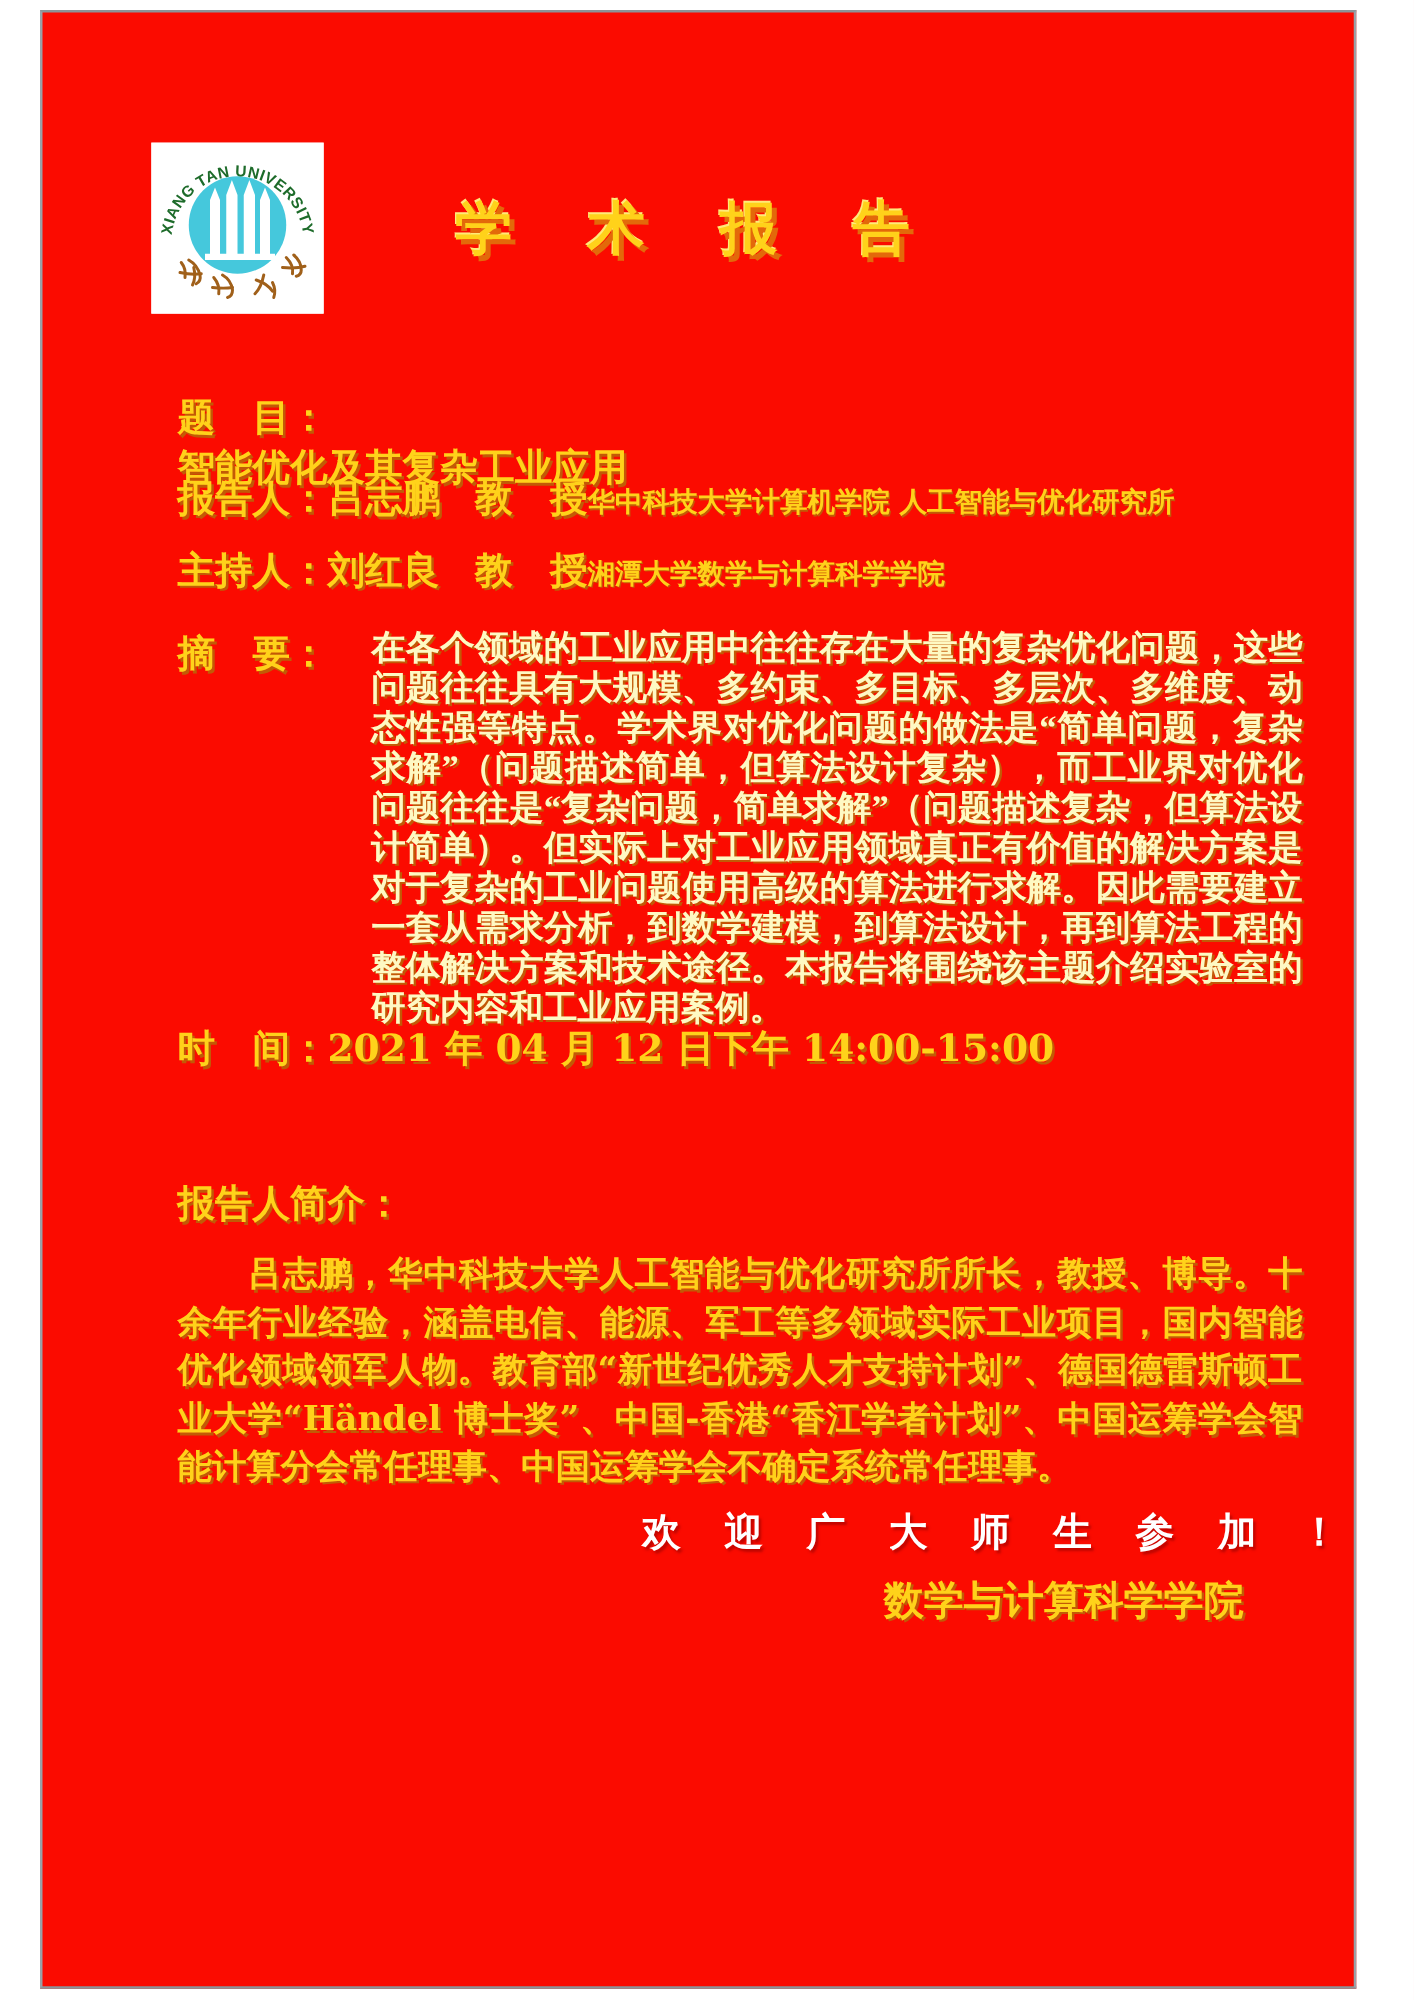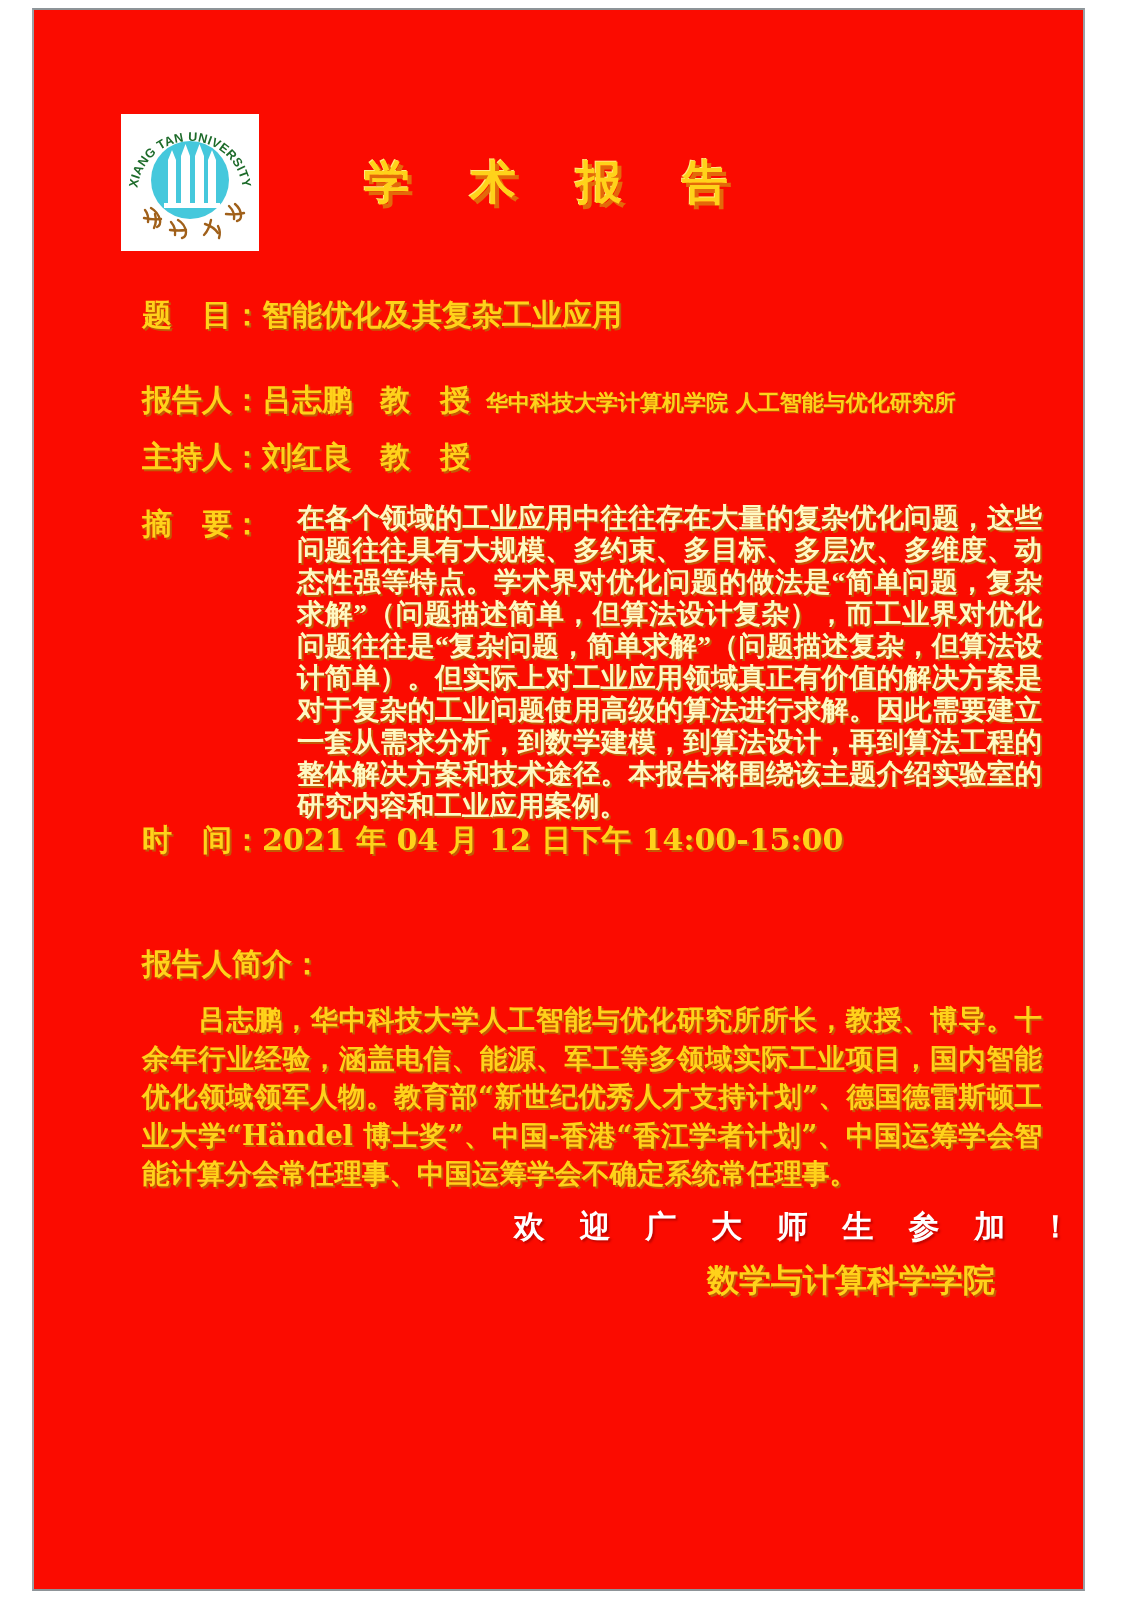--- a/index.html
+++ b/index.html
@@ -98,24 +98,23 @@
     font-size: 30px;
     line-height: 40px;
   }
   .field-sub {
     font-family: "DejaVu Serif", "Liberation Serif", serif;
     font-weight: bold;
     color: #ffd21a;
     text-shadow: 1px 1px 0 #c25a06;
     font-size: 22px;
     line-height: 40px;
-    margin-left: 16px;
-  }
-
-  #row-title   { top: 285px; }
+  }
+
+  #row-title   { top: 305px; flex-direction: column; }
   #row-speaker { top: 370px; }
   #row-host    { top: 427px; }
   #row-time    { top: 810px; }
   #row-place   { top: 866px; }
 
   
   .abstract-block {
     position: absolute;
     left: 108px;
     top: 492px;
@@ -262,20 +261,21 @@
         <span class="field-label">报告人：</span>
         <span class="field-value">吕志鹏</span>
         <span class="field-value" style="margin-left:28px">教　授</span>
         <span class="field-sub">华中科技大学计算机学院 人工智能与优化研究所</span>
       </div>
 
       <div class="field-row" id="row-host">
         <span class="field-label">主持人：</span>
         <span class="field-value">刘红良</span>
         <span class="field-value" style="margin-left:28px">教　授</span>
+        <span class="field-sub">湘潭大学数学与计算科学学院</span>
       </div>
 
       <div class="abstract-block">
         <div class="abstract-label">摘　要：</div>
         <div class="abstract-text">在各个领域的工业应用中往往存在大量的复杂优化问题，这些问题往往具有大规模、多约束、多目标、多层次、多维度、动态性强等特点。学术界对优化问题的做法是“简单问题，复杂求解”（问题描述简单，但算法设计复杂），而工业界对优化问题往往是“复杂问题，简单求解”（问题描述复杂，但算法设计简单）。但实际上对工业应用领域真正有价值的解决方案是对于复杂的工业问题使用高级的算法进行求解。因此需要建立一套从需求分析，到数学建模，到算法设计，再到算法工程的整体解决方案和技术途径。本报告将围绕该主题介绍实验室的研究内容和工业应用案例。</div>
       </div>
 
       <div class="field-row" id="row-time">
         <span class="field-label">时　间：</span>
         <span class="field-value">2021 年 04 月 12 日下午 14:00-15:00</span>

